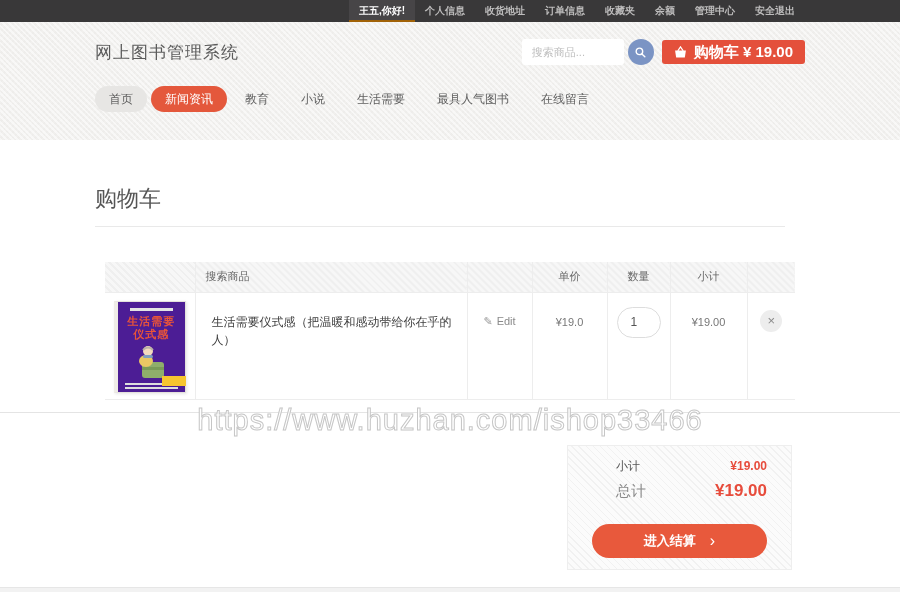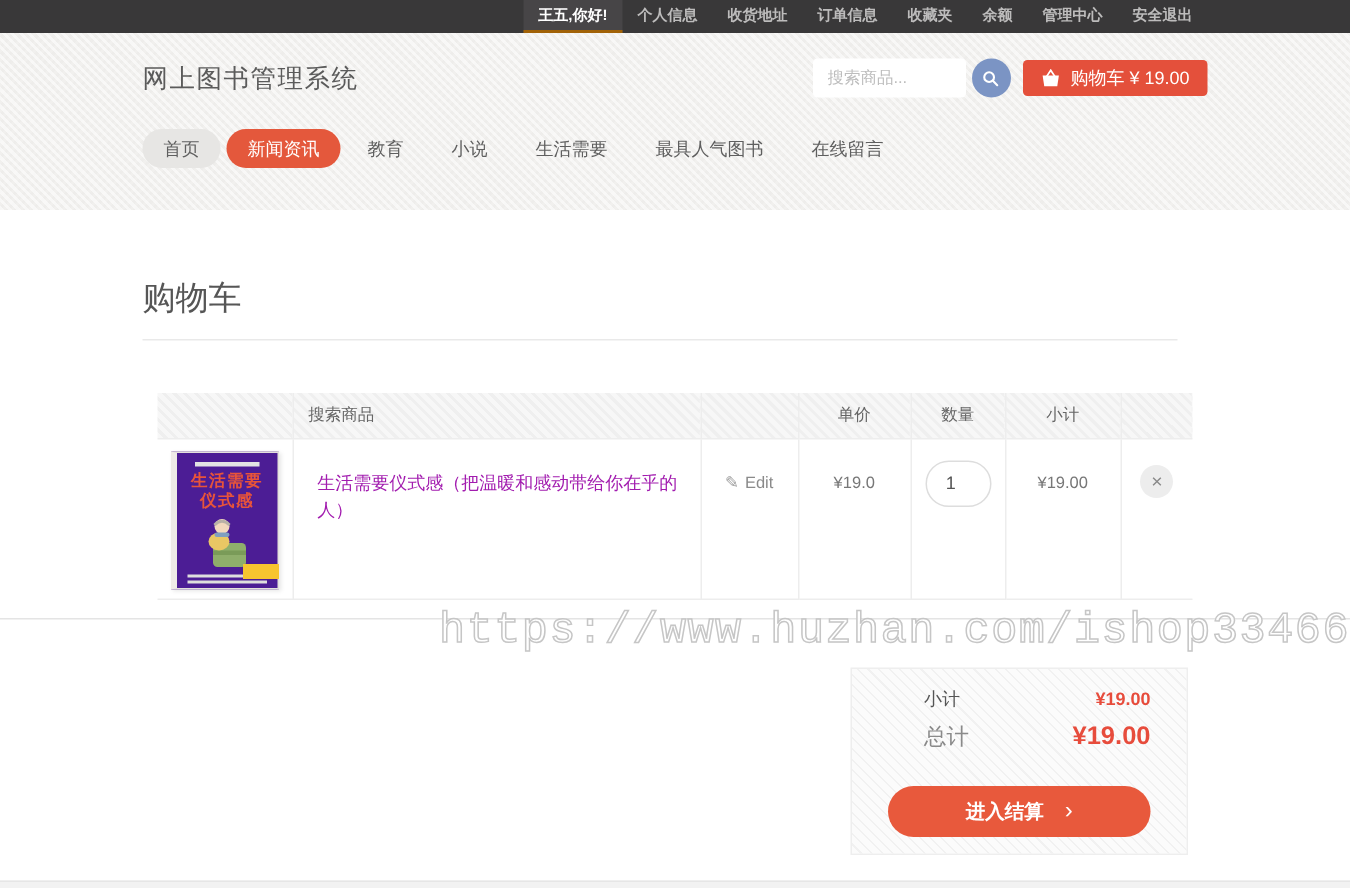--- a/index.html
+++ b/index.html
@@ -21,21 +21,21 @@
                      repeating-linear-gradient(-45deg, rgba(0,0,0,.012) 0 2px, transparent 2px 4px); }
   .header-row { display:flex; align-items:center; padding-top:17px; }
   .site-title { font-size:17px; color:#5b5b5b; letter-spacing:1px; font-weight:normal; flex:1; }
   .search-group { display:flex; align-items:center; }
   .search-input { width:102px; height:26px; border:none; border-radius:3px; background:#fff;
                   padding:0 10px; font-size:11px; color:#888; outline:none; font-family:inherit; }
   .search-input::placeholder { color:#bdbdbd; }
   .search-btn { width:26px; height:26px; border:none; border-radius:50%; background:#7b94c4;
                 margin-left:4px; display:flex; align-items:center; justify-content:center; cursor:pointer; }
   .cart-btn { margin-left:8px; height:24px; border:none; border-radius:3px; background:#e4503b;
-              color:#fff; font-size:12px; font-weight:normal; display:flex; align-items:center;
+              color:#fff; font-size:15px; font-weight:bold; display:flex; align-items:center;
               gap:7px; padding:0 12px; cursor:pointer; font-family:inherit; }
   .nav-row { display:flex; align-items:center; margin-top:21px; gap:4px; }
   .nav-pill { height:26px; line-height:26px; padding:0 14px; border-radius:13px; font-size:12px;
               color:#5f5f5f; text-decoration:none; white-space:nowrap; cursor:pointer; }
   .nav-pill.home { background:#e7e6e4; }
   .nav-pill.active { background:#e4583c; color:#fff; }
 
   
   .page-title { margin-top:44px; font-size:22px; font-weight:normal; color:#565656; }
   .title-divider { margin-top:12px; width:690px; border-bottom:1px solid #e9e9e9; }
@@ -43,21 +43,21 @@
   table.cart-table { border-collapse:collapse; margin:35px 10px 0 10px; width:690px; table-layout:fixed; }
   .cart-table th { height:30px; font-size:11px; font-weight:normal; color:#666;
     background-image:repeating-linear-gradient(45deg, #f7f7f7 0 3px, #efefef 3px 5px); }
   .cart-table th, .cart-table td { border:1px solid #ededed; }
   .cart-table th:first-child, .cart-table td:first-child { border-left:none; }
   .cart-table th:last-child, .cart-table td:last-child { border-right:none; }
   .cart-table th { border-top:none; }
   .cart-table .col-name-h { text-align:left; padding-left:10px; }
   .cart-table td { height:107px; vertical-align:top; background:#fff; }
   .td-center { text-align:center; }
-  .cell-name { padding:20px 12px 0 16px; font-size:12px; color:#a21caf; line-height:1.5;margin-left:36px; }
+  .cell-name { padding:20px 12px 0 16px; font-size:12px; color:#404040; line-height:1.5;margin-left:36px; }
   .cell-edit { padding-top:22px; font-size:11px; color:#8a8a8a; }
   .edit-pencil { font-size:11px; color:#9a9a9a; margin-right:4px; }
   .cell-price { padding-top:23px; font-size:11px; color:#777; }
   .qty-input { margin-top:14px; width:44px; height:31px; border:1px solid #ddd; border-radius:16px;
                padding:0 0 0 13px; font-size:12px; color:#555; outline:none; background:#fff; font-family:inherit; }
   .del-btn { margin-top:17px; width:22px; height:22px; border:none; border-radius:50%;
              background:#ededed; color:#8a8a8a; font-size:13px; line-height:22px; cursor:pointer; }
 
   
   .cell-img { text-align:center; padding-top:8px; }
@@ -73,21 +73,21 @@
 
   
   .actions-row { display:flex; align-items:center; justify-content:space-between; margin:13px 10px 0 5px; }
   .continue-link { font-size:11px; color:#8ba0bf; text-decoration:none; cursor:pointer; }
   .clear-btn { height:26px; border:none; border-radius:13px; background:#e4583c; color:#fff;
                font-size:11px; font-weight:bold; padding:0 16px; cursor:pointer; margin-right:8px; font-family:inherit; }
 
   
   .watermark-zone { position:relative; height:37px; margin-top:4px; width:900px; }
   .watermark-line { position:absolute; top:8px; left:0; right:0; height:1px; background:#e4e4e4; }
-  .watermark-text { position:relative; text-align:right; font-family:Liberation Mono, monospace;
+  .watermark-text { position:relative; text-align:center; font-family:Liberation Sans, sans-serif;
                     font-size:29px; letter-spacing:1px; color:rgba(255,255,255,.92);
                     -webkit-text-stroke:1px #c6c6c6; }
 
   
   .summary-wrap { display:flex; justify-content:flex-end; }
   .summary { width:225px; margin-right:13px; margin-top:4px; border:1px solid #eee;
              background-image:repeating-linear-gradient(45deg, #fbfbfb 0 4px, #f1f1f1 4px 5px);
              padding:12px 24px 9px; }
   .summary-row { display:flex; justify-content:space-between; align-items:baseline; padding:0 0 6px 24px; }
   .sum-label { font-size:12px; color:#555; }

